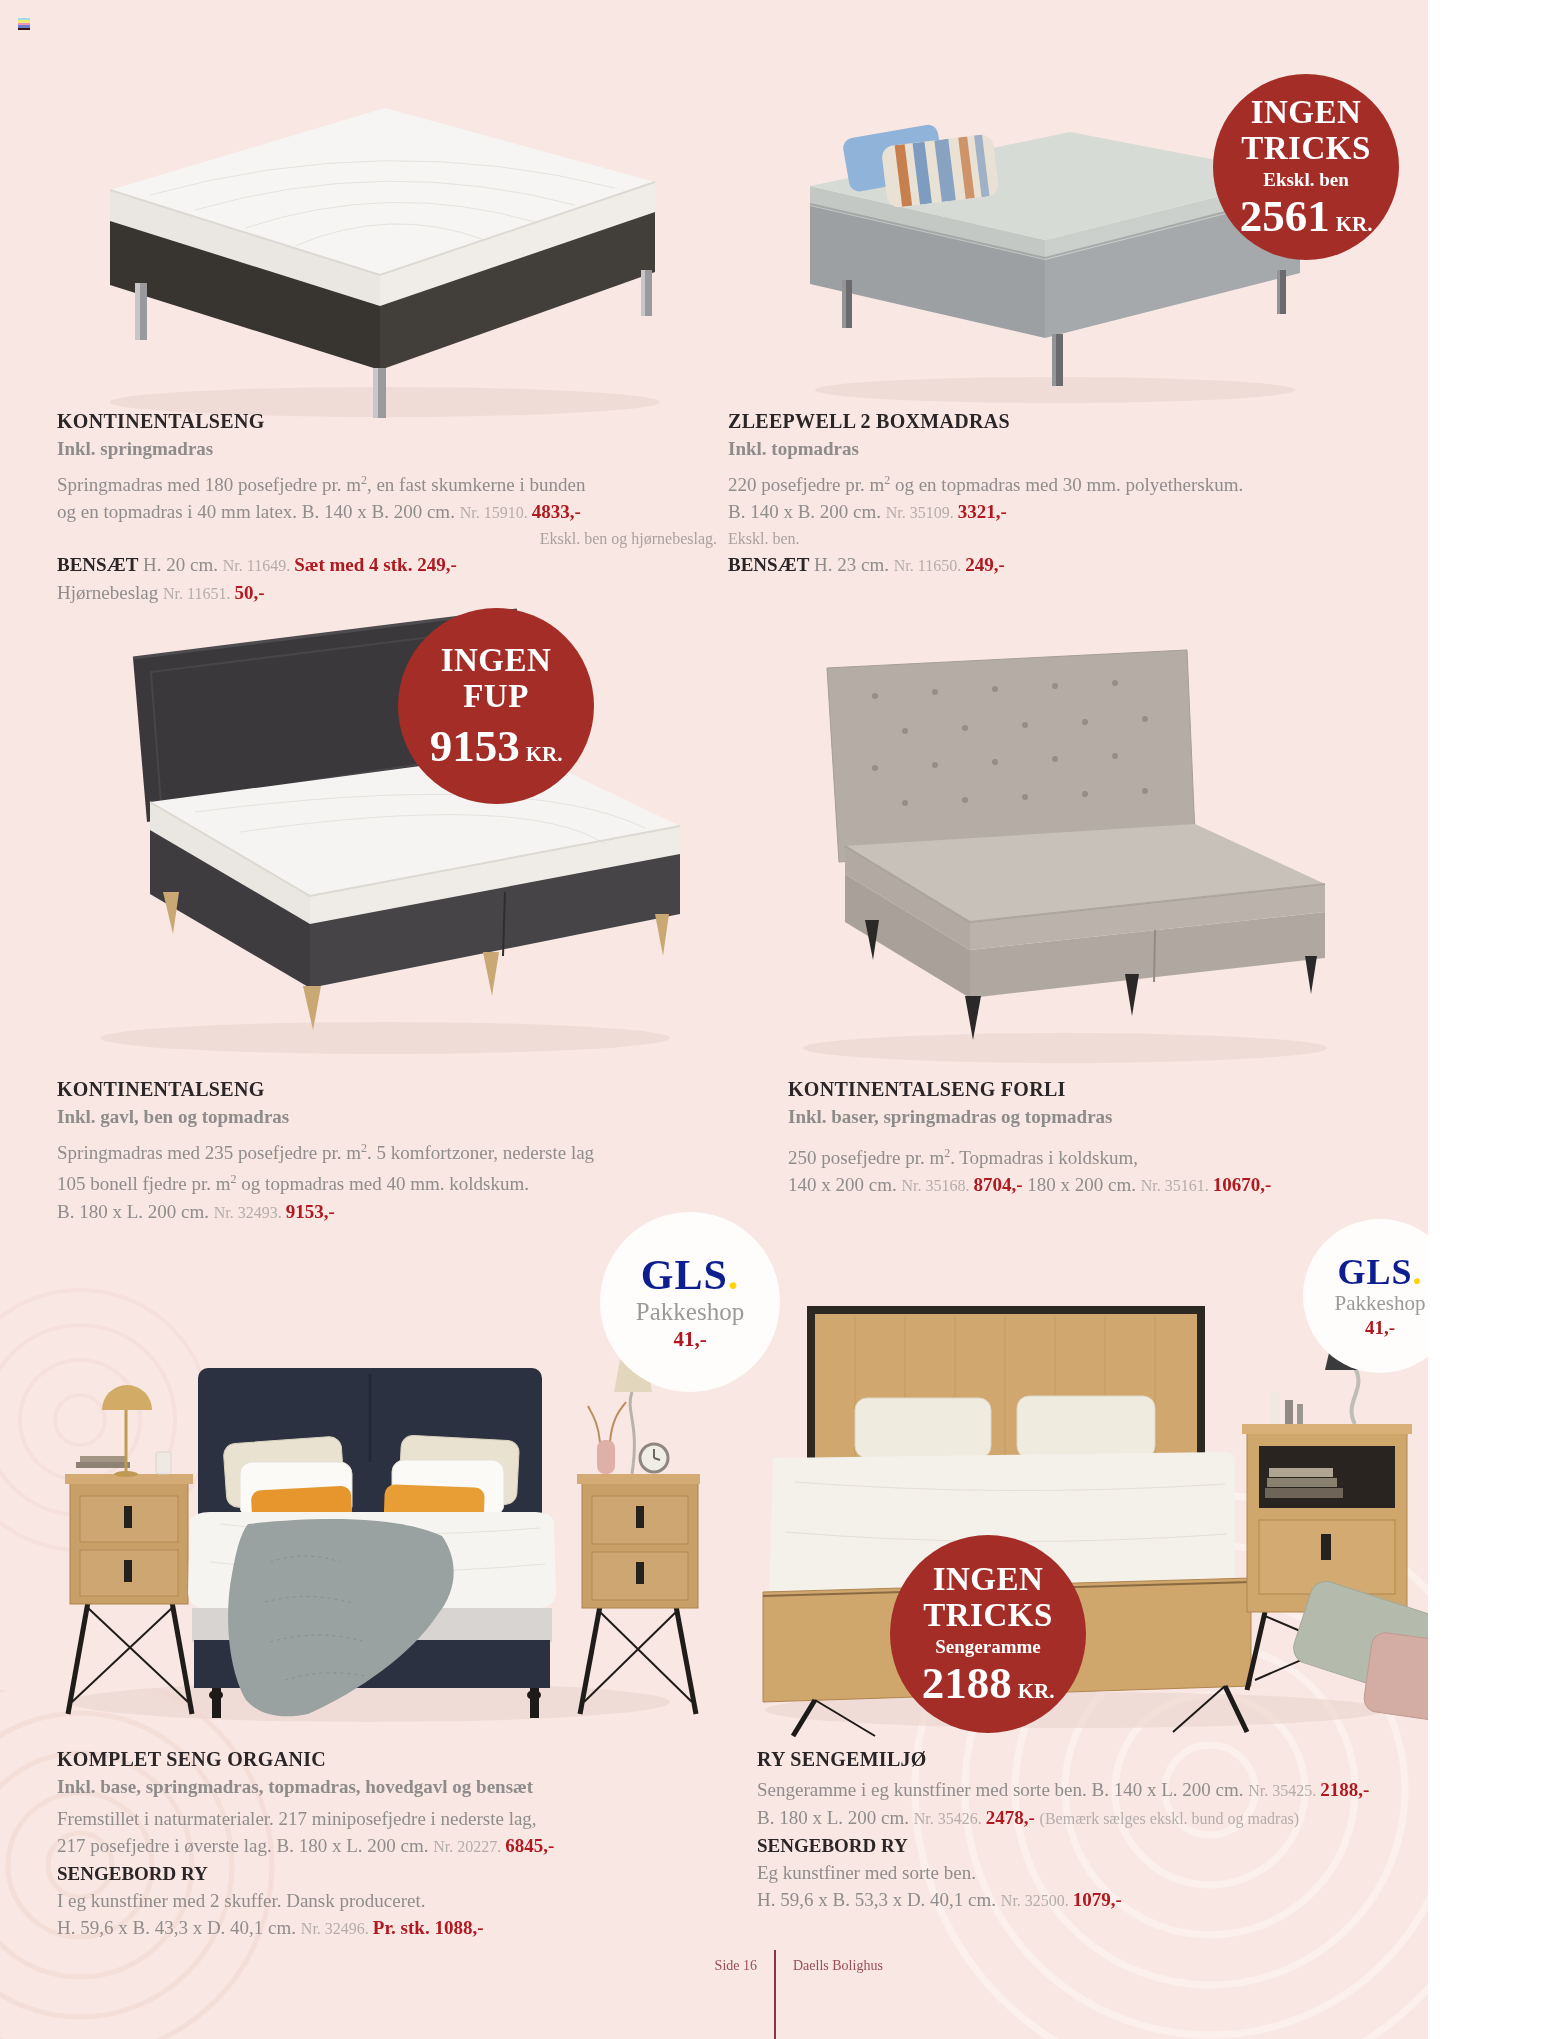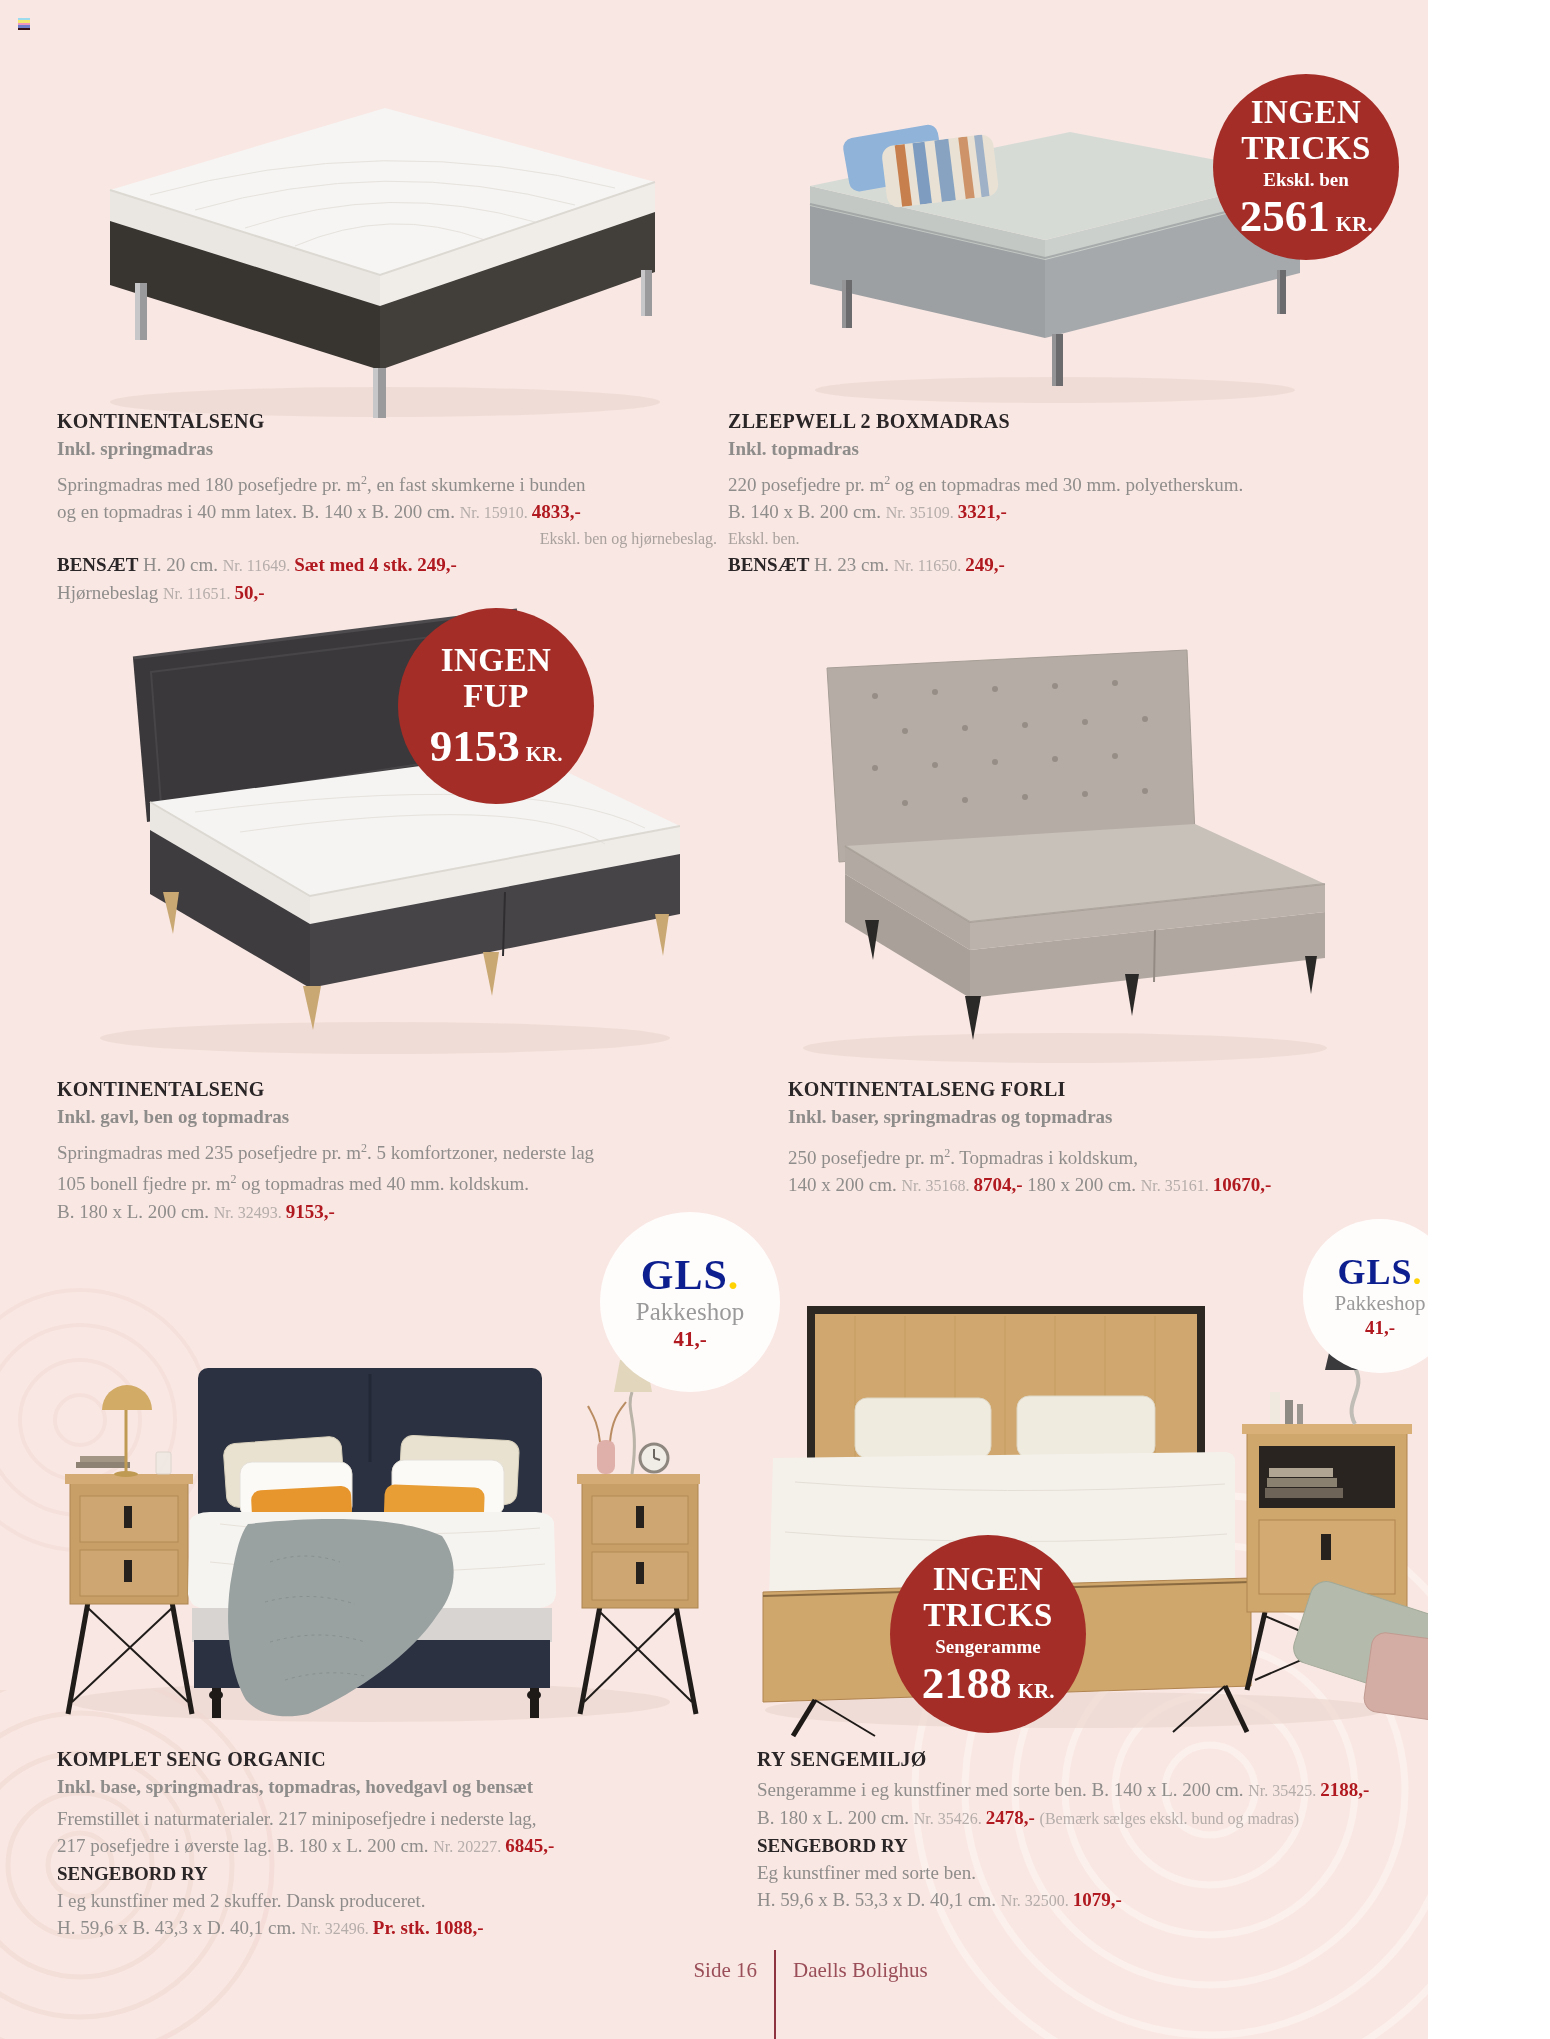--- a/index.html
+++ b/index.html
@@ -31,21 +31,21 @@
   .ptitle{margin:0 0 5px 0;font-size:20px;font-weight:800;color:#2a2526;letter-spacing:.3px;}
   .psub{margin:0 0 7px 0;font-size:19px;font-weight:700;color:#8e8c8a;}
   .pline{margin:0;font-size:19px;line-height:27px;color:#8f8d8b;}
   .pline.gap{margin-top:12px;}
   .seg-sm{font-size:16px;color:#b5adaa;}
   .seg-pr{font-weight:800;color:#b0191f;}
   .seg-b{font-weight:800;color:#2a2526;}
   .seg-note{font-size:16px;color:#a9a19d;}
   sup.seg-sup{font-size:12px;}
 
-  .footer-page,.footer-brand{position:absolute;z-index:2;top:1958px;font-size:21px;color:#9a4e58;}
+  .footer-page,.footer-brand{position:absolute;z-index:2;top:1958px;font-size:14px;color:#9a4e58;}
   .footer-page{left:530px;width:227px;text-align:right;}
   .footer-brand{left:793px;}
   .footer-divider{position:absolute;z-index:2;top:1950px;left:774px;width:2px;height:89px;background:#8e3440;}
 
   .print-mark{position:absolute;z-index:4;left:18px;top:18px;width:12px;display:flex;flex-direction:column;}
   .print-mark div{height:2.4px;width:100%;}
 </style>
 </head>
 <body>
 

